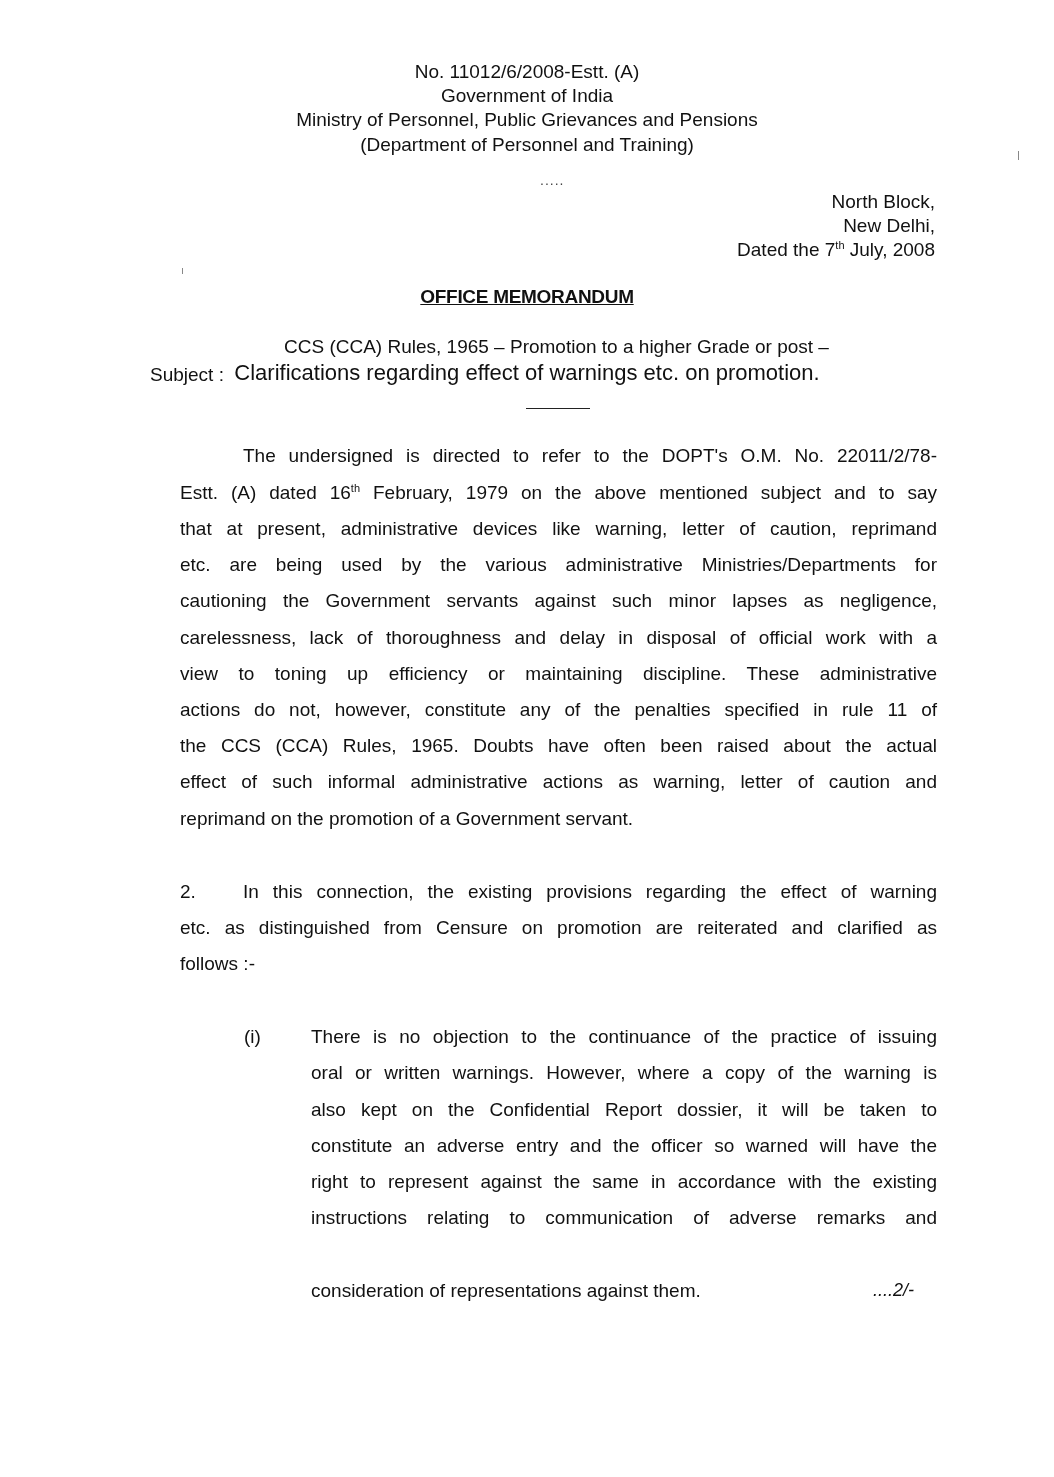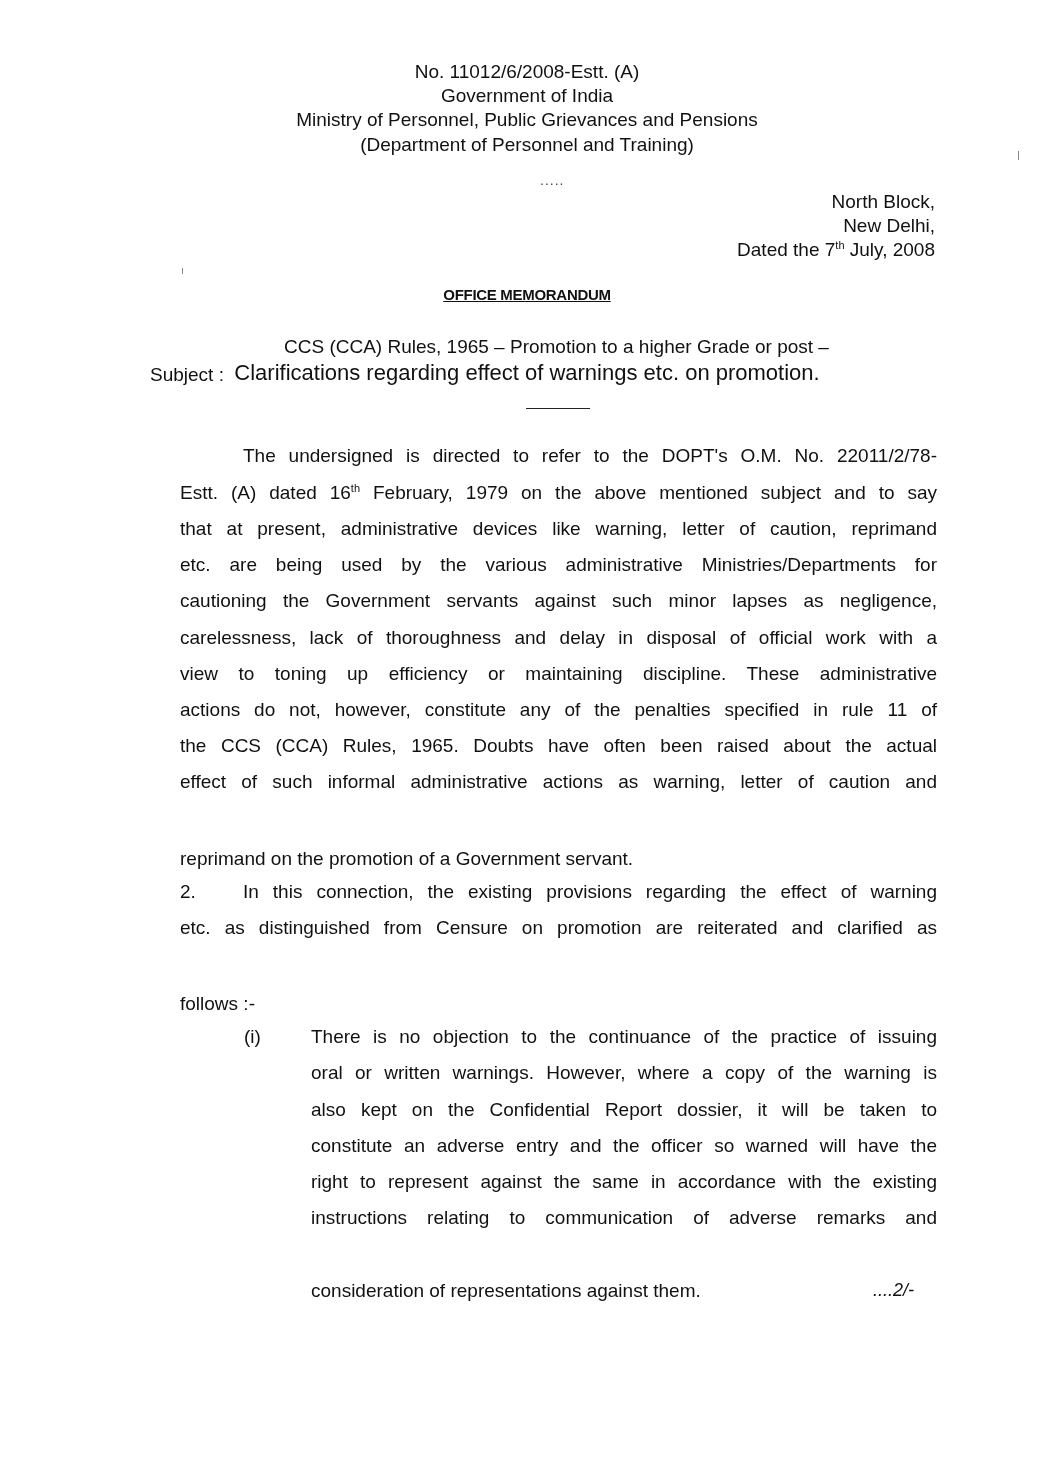--- a/index.html
+++ b/index.html
@@ -5,28 +5,28 @@
   html, body { margin: 0; padding: 0; background: #ffffff; }
   body {
     width: 1054px; height: 1477px; position: relative; overflow: hidden;
     font-family: "Liberation Sans", sans-serif; color: #111;
   }
   .abs { position: absolute; }
   .center-line { position: absolute; left: 0; width: 1054px; text-align: center; font-size: 19px; line-height: 24px; }
   .right-line { position: absolute; right: 119px; text-align: right; font-size: 19px; line-height: 24px; white-space: nowrap; }
   .title {
     position: absolute; left: 0; width: 1054px; top: 286px; text-align: center;
-    font-weight: bold; font-size: 15px; text-decoration: underline; letter-spacing: -0.3px;
+    font-weight: bold; font-size: 19px; text-decoration: underline; letter-spacing: -0.3px;
   }
   .subject-label { position: absolute; left: 150px; top: 336px; font-size: 19px; margin-top: 28px; }
   .subject-l1 { position: absolute; left: 284px; top: 336px; font-size: 19px; white-space: nowrap; }
   .subject-l2 { position: absolute; left: 0; width: 1054px; text-align: center; top: 360px; font-size: 22px; }
   .sep { position: absolute; left: 526px; top: 408px; width: 64px; border-top: 1.5px solid #222; }
   .line { position: absolute; left: 180px; width: 757px; font-size: 19px; line-height: 24px; white-space: nowrap; text-align: justify; text-align-last: justify; }
-  .line.last { text-align-last: left; margin-top: 40px; }
+  .line.last { text-align-last: left; }
   .iline { position: absolute; left: 311px; width: 626px; font-size: 19px; line-height: 24px; white-space: nowrap; text-align: justify; text-align-last: justify; }
   .iline.last { text-align-last: left; margin-top: 36px; }
   sup { font-size: 11px; line-height: 0; }
   .dots { position: absolute; left: 540px; top: 172px; font-size: 14px; letter-spacing: 1px; color: #444; }
   .pagenum { position: absolute; left: 873px; top: 1280px; font-size: 18px; font-style: italic; }
   .speck { position: absolute; background: #888; }
 </style>
 </head>
 <body>
 

